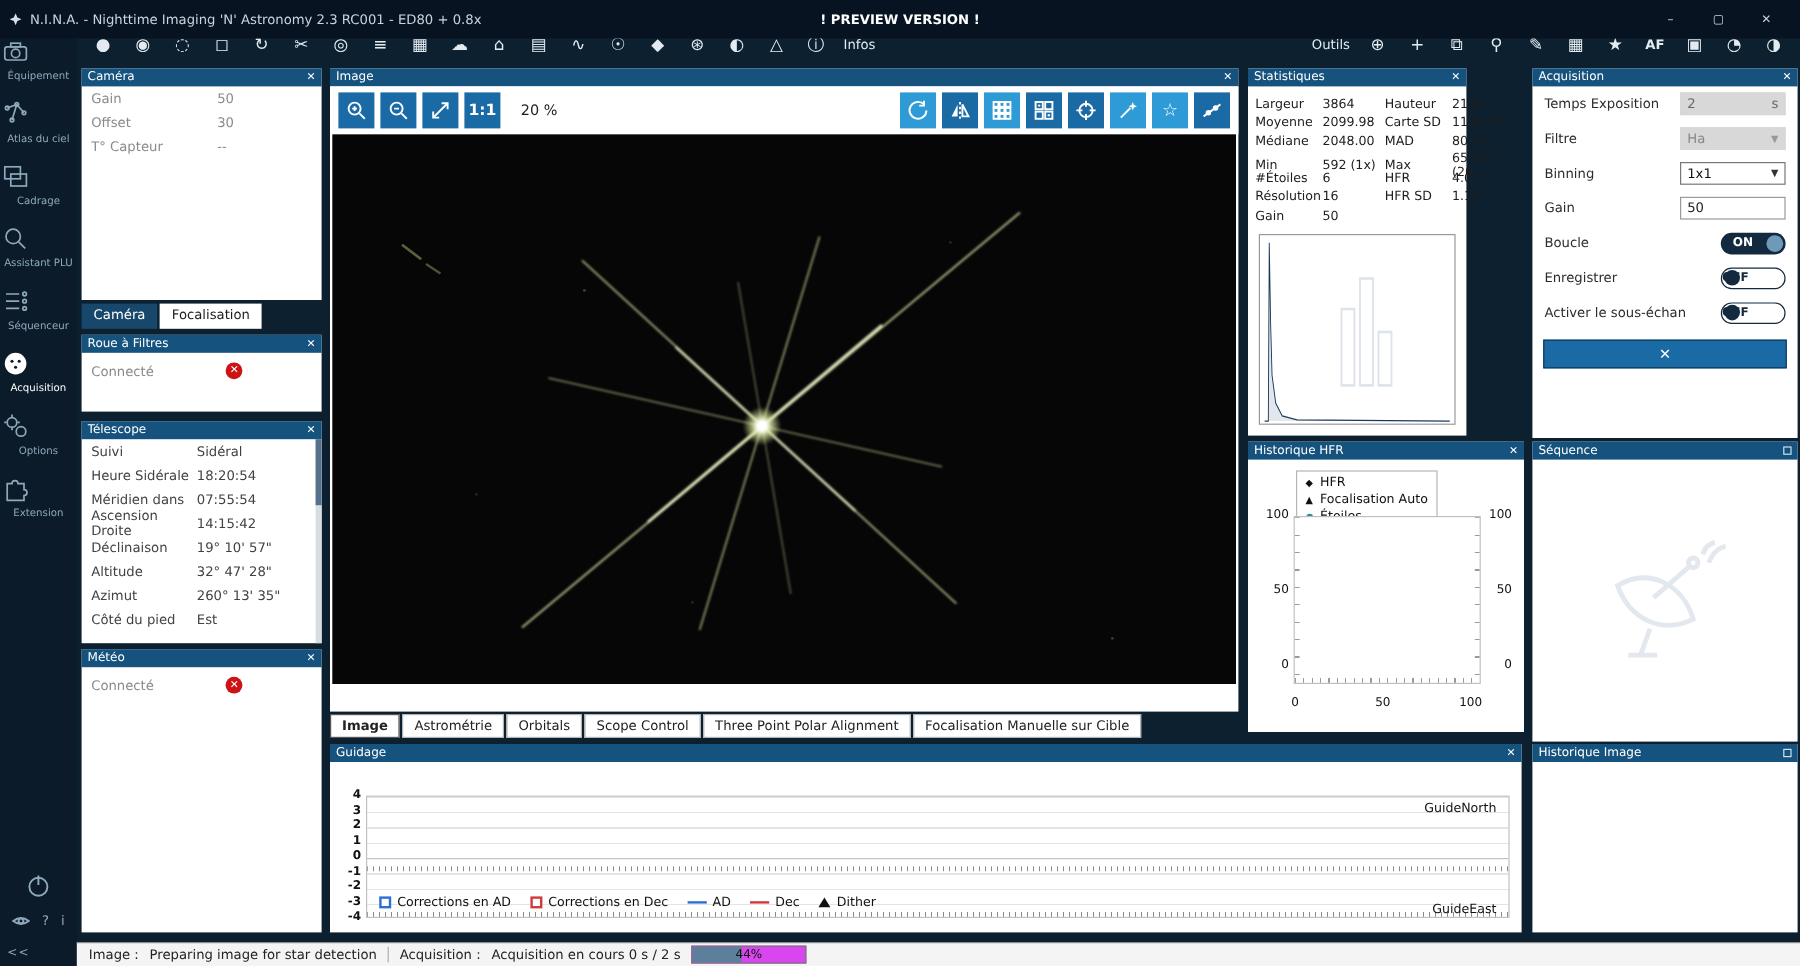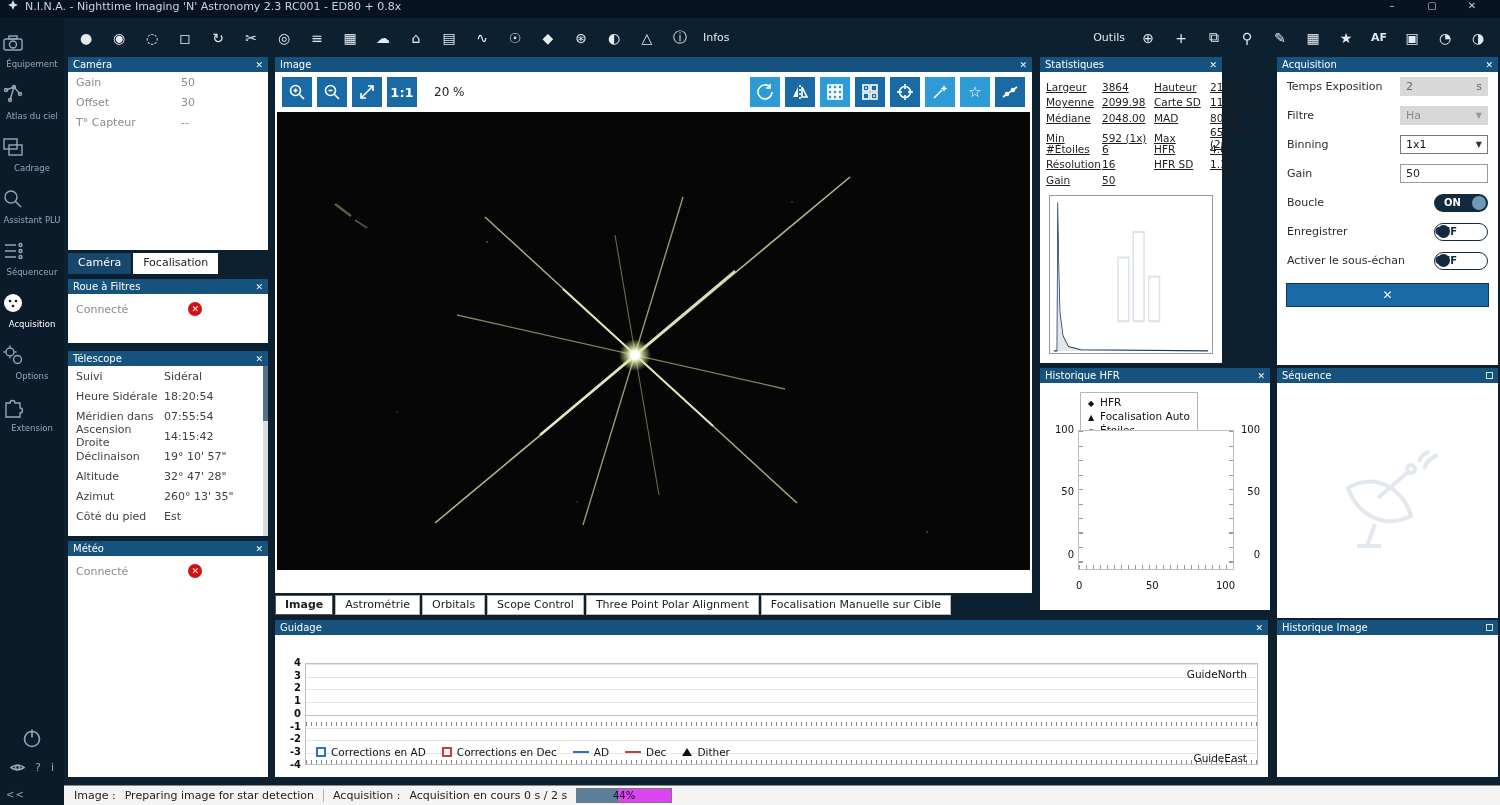--- a/index.html
+++ b/index.html
@@ -1,21 +1,21 @@
 <!DOCTYPE html>
 <html><head>
 <meta charset="utf-8">
 <style>
   * { margin:0; padding:0; box-sizing:border-box; }
   html,body { width:1500px; height:805px; overflow:hidden; }
   body { font-family:"DejaVu Sans","Liberation Sans",sans-serif; background:#0d2030; position:relative; font-size:11px; }
 
   
   .titlebar { position:absolute; top:0; left:0; right:0; height:18px; background:#071320; color:#c9d4dd;
-    display:flex; padding:0 8px; font-size:11px; z-index:30; }
+    display:flex; align-items:center; padding:16px 8px; font-size:11px; z-index:30; }
   .titlebar .appic { width:10px; height:10px; margin-right:7px; }
   .titlebar .preview { position:absolute; left:0; right:0; text-align:center; color:#ffffff; font-weight:bold; pointer-events:none; }
   .winbtns { margin-left:auto; display:flex; z-index:2; }
   .wbtn { width:40px; text-align:center; font-size:10px; color:#c9d4dd; }
 
   
   .sidebar { position:absolute; left:0; top:18px; bottom:0; width:64px; background:#0b1b2a;
     display:flex; flex-direction:column; align-items:center; padding-top:12px; z-index:20; }
   .sb-item { width:100%; display:flex; flex-direction:column; gap:3px; margin-bottom:13px;
     color:#8fa9bc; font-size:8.5px; text-align:center; }
@@ -97,21 +97,21 @@
   .cb.red { border-color:#d03a3a; }
   .ln { width:16px; height:2px; background:#2b6fd4; flex:none; }
   .ln.red { background:#d03a3a; }
   .tri { width:0; height:0; border-left:5px solid transparent; border-right:5px solid transparent;
     border-bottom:8px solid #111; flex:none; }
   .glegitem { display:flex; align-items:center; gap:5px; }
 
   
   .panel-stats { left:1040px; top:57px; width:182px; height:306px; }
   .stat-table { padding:7px 6px 0; font-size:10.5px; color:#1e1e1e; }
-  .strow { display:grid; grid-template-columns:56px 52px 56px 1fr; height:15.5px; align-items:center;text-decoration:underline; }
+  .strow { display:grid; grid-template-columns:56px 52px 56px 1fr; height:15.5px; align-items:center; }
   .hist { position:absolute; left:9px; right:9px; top:138px; bottom:9px; border:1px solid #999;
     background:#fff; }
   .hist svg { width:100%; height:100%; display:block; }
 
   
   .panel-hfr { left:1040px; top:368px; width:230px; height:242px; }
   .hfrleg { position:absolute; left:40px; top:24px; border:1px solid #b5b5b5; background:#fff; padding:3px 7px;
     font-size:10.5px; color:#111; display:flex; flex-direction:column; gap:2px; }
   .hfrleg .mk { display:inline-block; width:12px; font-size:8px; }
   .mk.teal { color:#2e8b8b; }
@@ -162,20 +162,21 @@
     font-size:10px; color:#111; }
 </style>
 </head>
 <body>
 
 <div class="titlebar">
   <svg class="appic" viewBox="0 0 10 10">
       <polygon points="5,0 6.5,3.5 10,5 6.5,6.5 5,10 3.5,6.5 0,5 3.5,3.5" fill="#cfe0ee"></polygon>
     </svg>
   <span>N.I.N.A. - Nighttime Imaging 'N' Astronomy 2.3 RC001  -  ED80 + 0.8x</span>
+  <span class="preview">! PREVIEW VERSION !</span>
   <div class="winbtns">
     <span class="wbtn">–</span>
     <span class="wbtn">▢</span>
     <span class="wbtn">✕</span>
   </div>
 </div>
 
 <div class="sidebar">
   <div class="sb-item">
     <svg viewBox="0 0 26 26">

